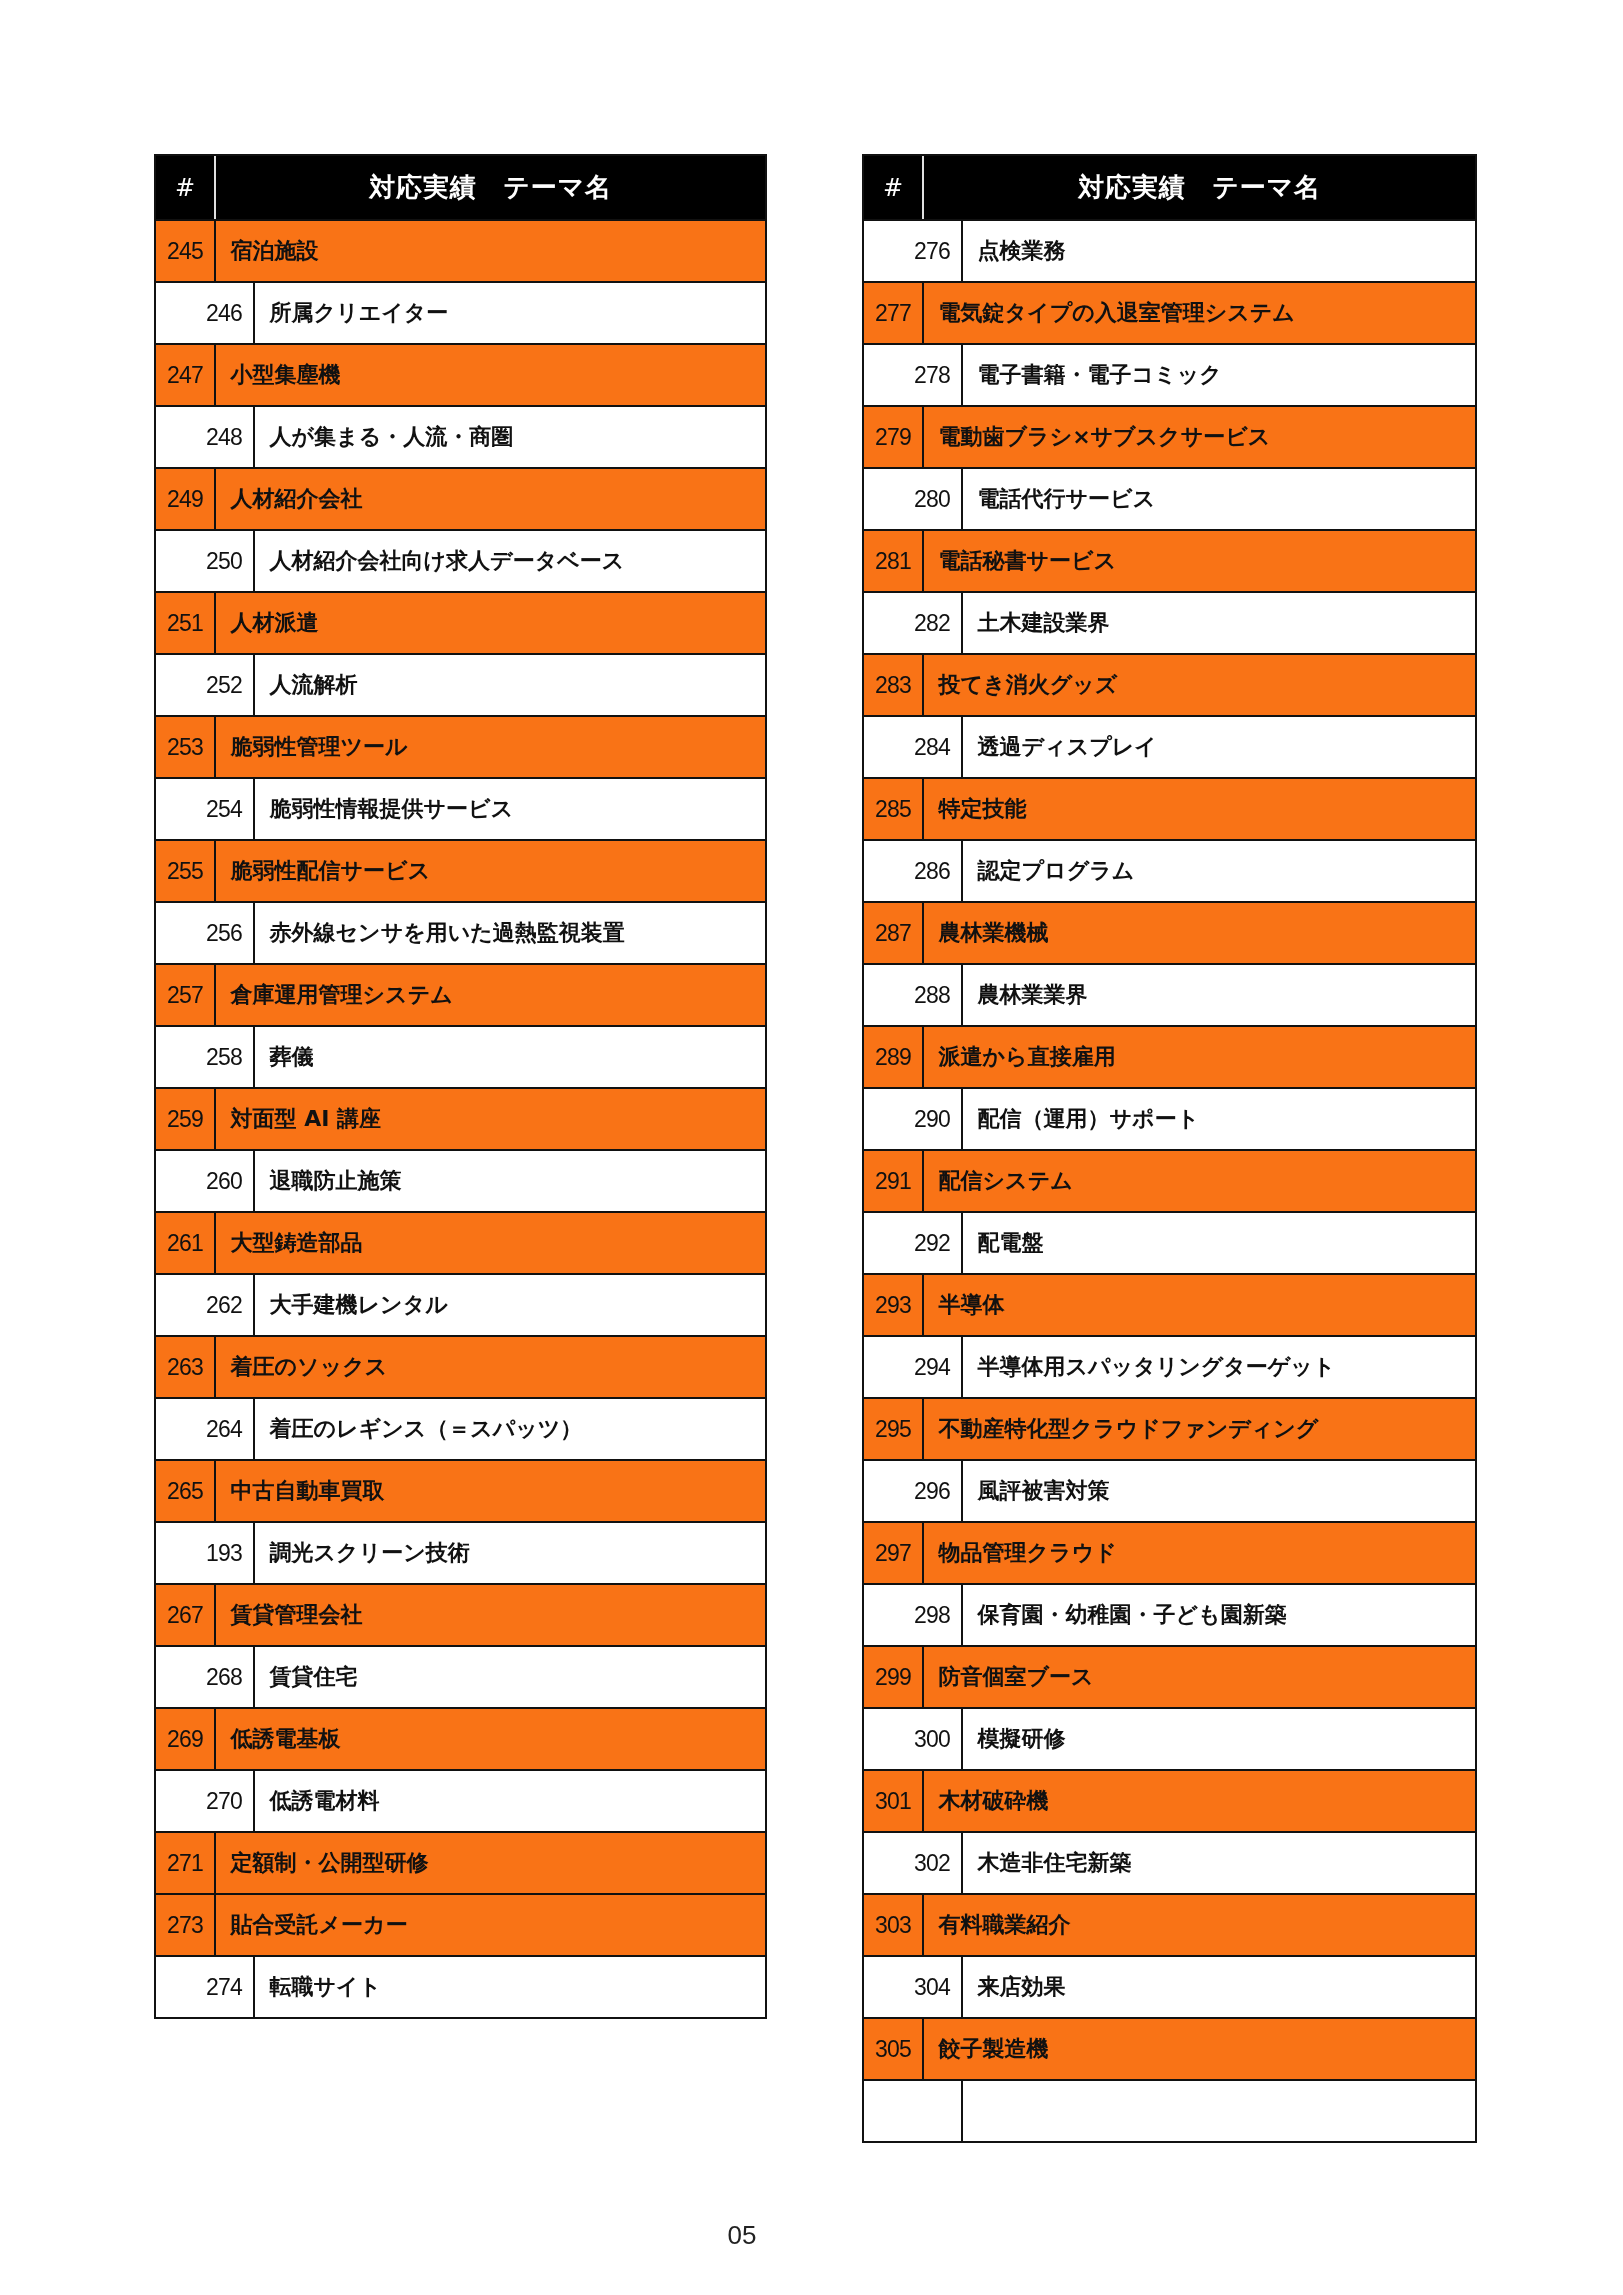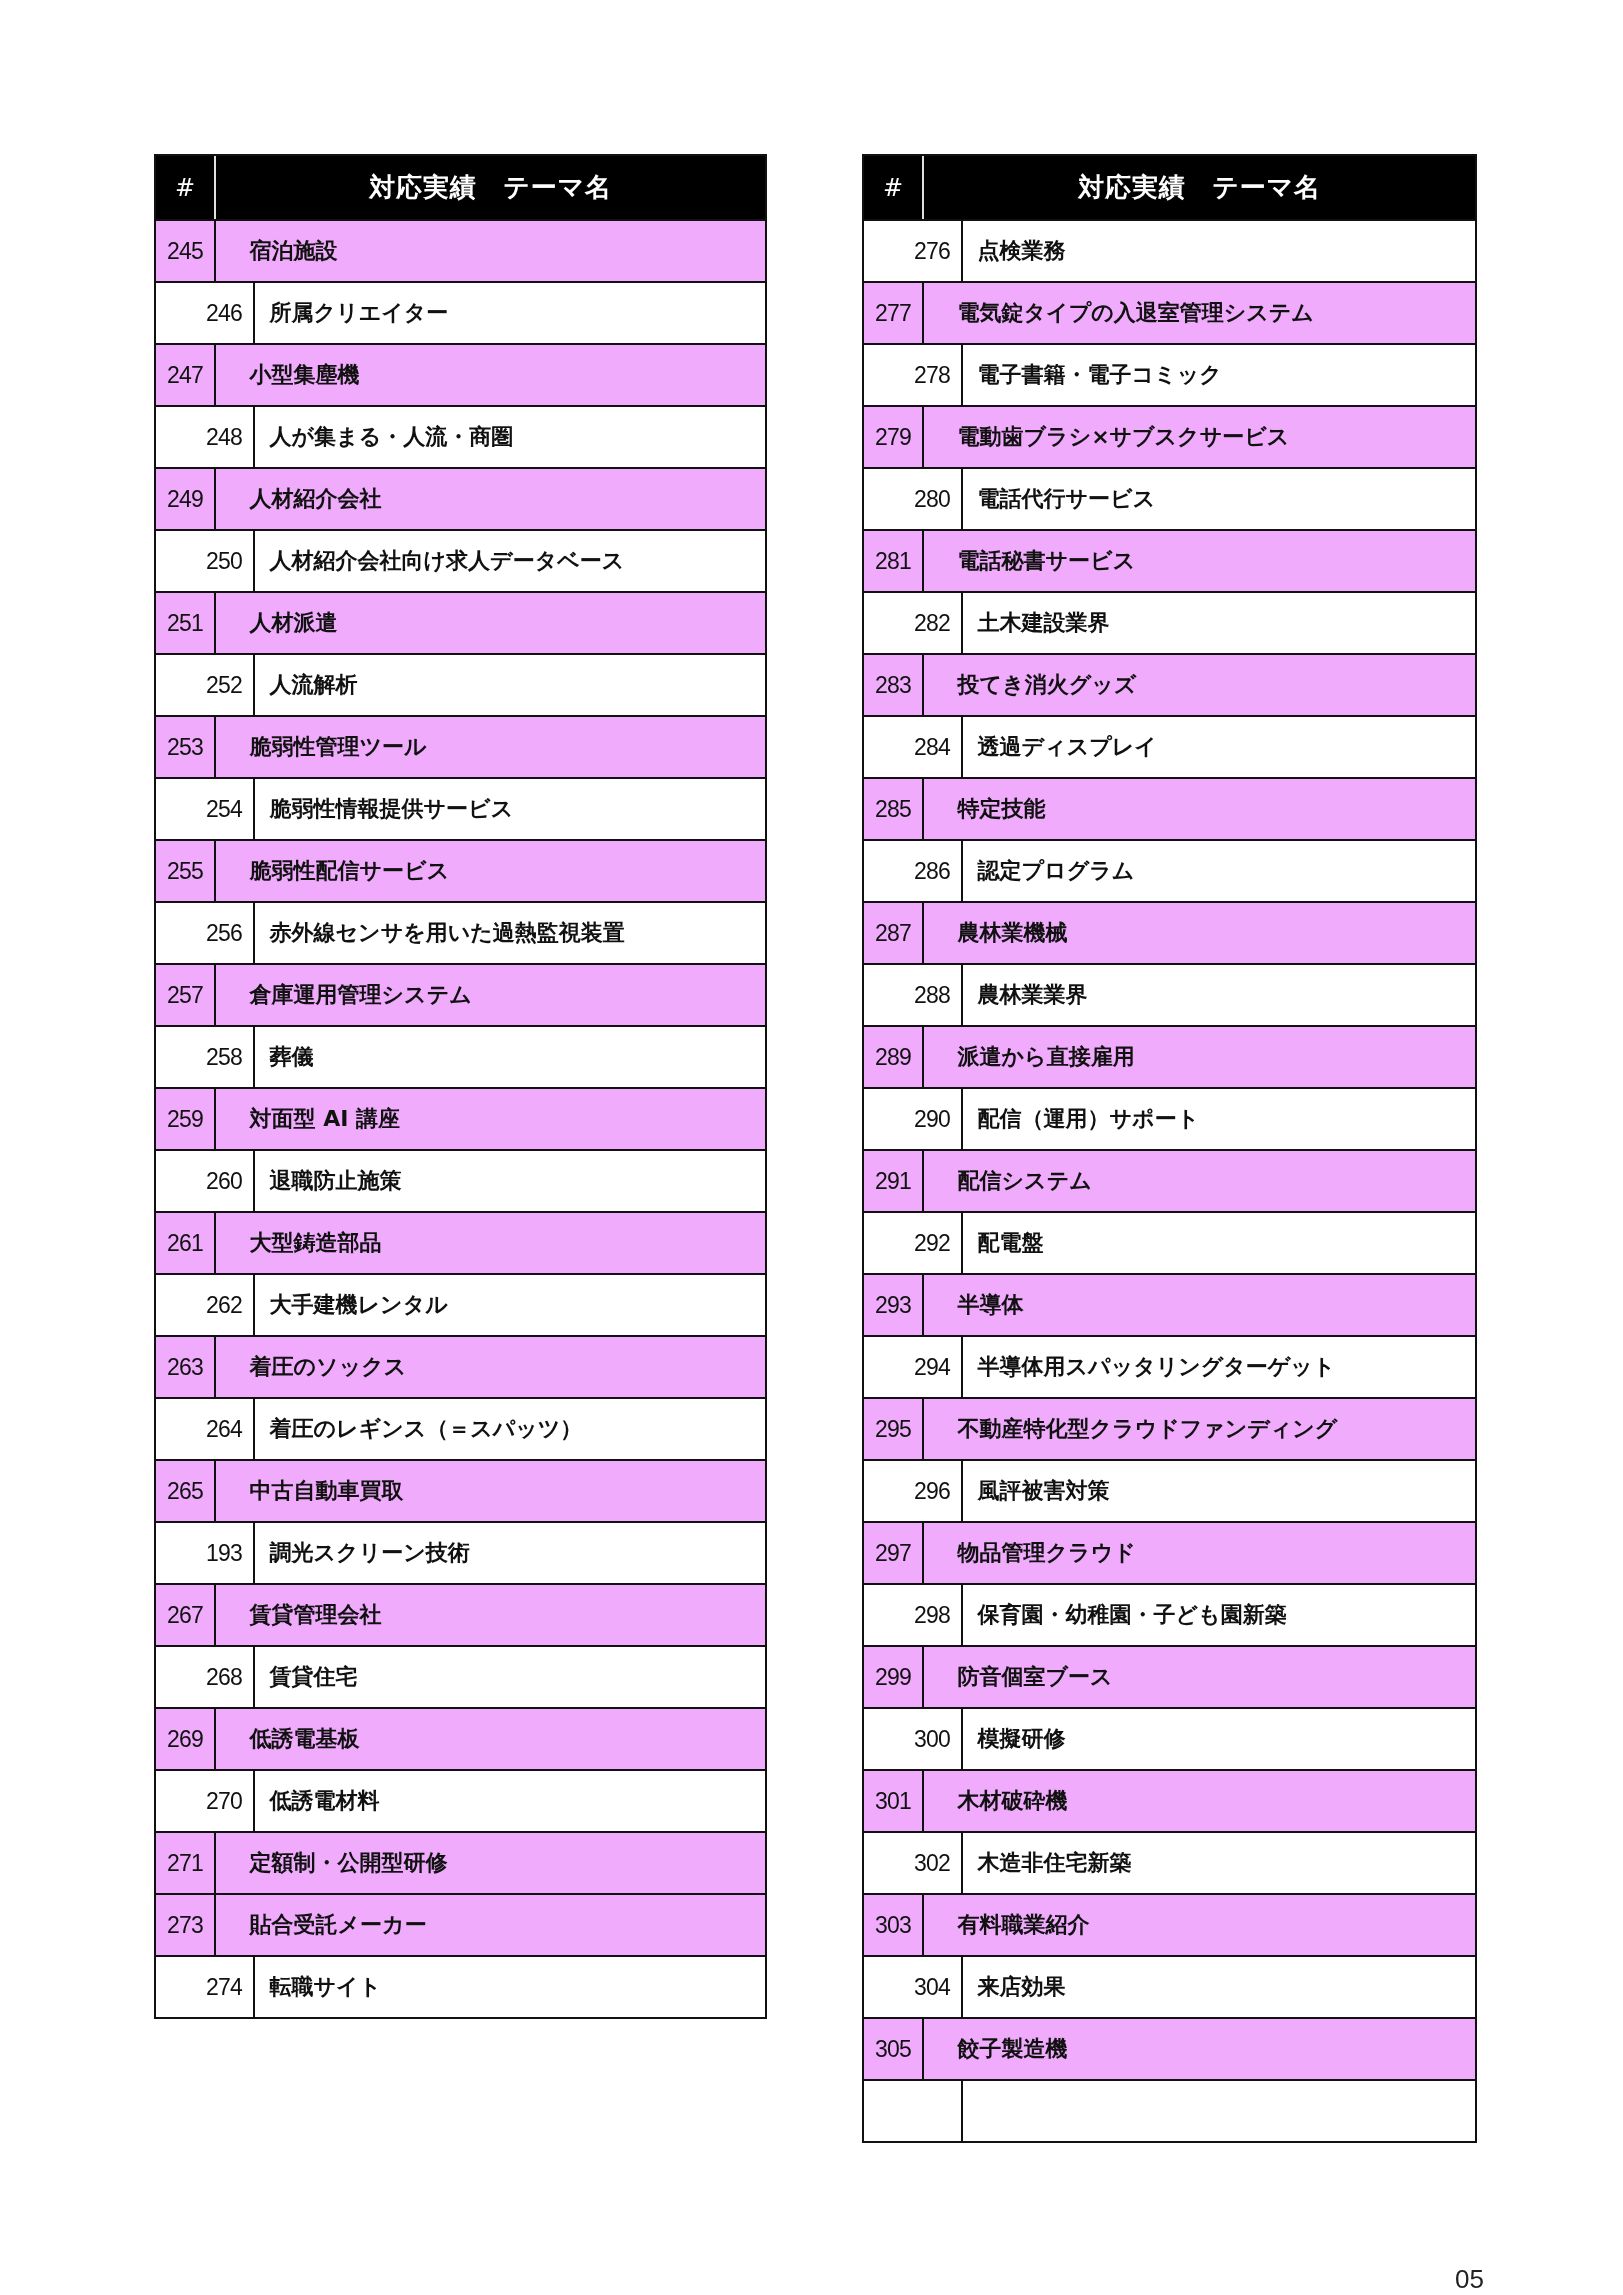--- a/index.html
+++ b/index.html
@@ -24,34 +24,34 @@
     font-size: 24px; border-right: 2.4px solid #e0e0e0; box-sizing: border-box;
   }
   .hdr .c-name {
     flex: 1; display: flex; align-items: center; justify-content: center;
     font-size: 26px; font-weight: bold; letter-spacing: 0.8px; white-space: pre;
   }
   .row {
     display: flex; height: 62px; box-sizing: border-box;
     border-top: 2.4px solid #111111;
   }
-  .row.shade { background: #f0abfc; gap: 19px; }
+  .row.shade { background: #f97316; }
   .row.plain { background: #ffffff; padding-left: 39px; }
   .row .c-num {
     width: 60px; display: flex; align-items: center; justify-content: center;
     font-size: 23px; border-right: 2.4px solid #111111; box-sizing: border-box;
     font-family: "Liberation Sans", sans-serif; letter-spacing: -0.8px;
   }
   .row .c-name {
     flex: 1; display: flex; align-items: center; padding-left: 14.6px;
     font-size: 22px; font-weight: bold; white-space: nowrap;
   }
   .page-num {
-    position: absolute; top: 2220px; left: 0; width: 1484px; text-align: right;
-    font-size: 26px; font-family: "Liberation Sans", sans-serif; color: #222222; margin-top: 44px;
+    position: absolute; top: 2220px; left: 0; width: 1484px; text-align: center;
+    font-size: 26px; font-family: "Liberation Sans", sans-serif; color: #222222;
   }
 </style>
 </head>
 <body>
 
 <div class="tbl" id="tbl-left">
   <div class="hdr">
     <div class="c-num">#</div>
     <div class="c-name">対応実績　テーマ名</div>
   </div>

